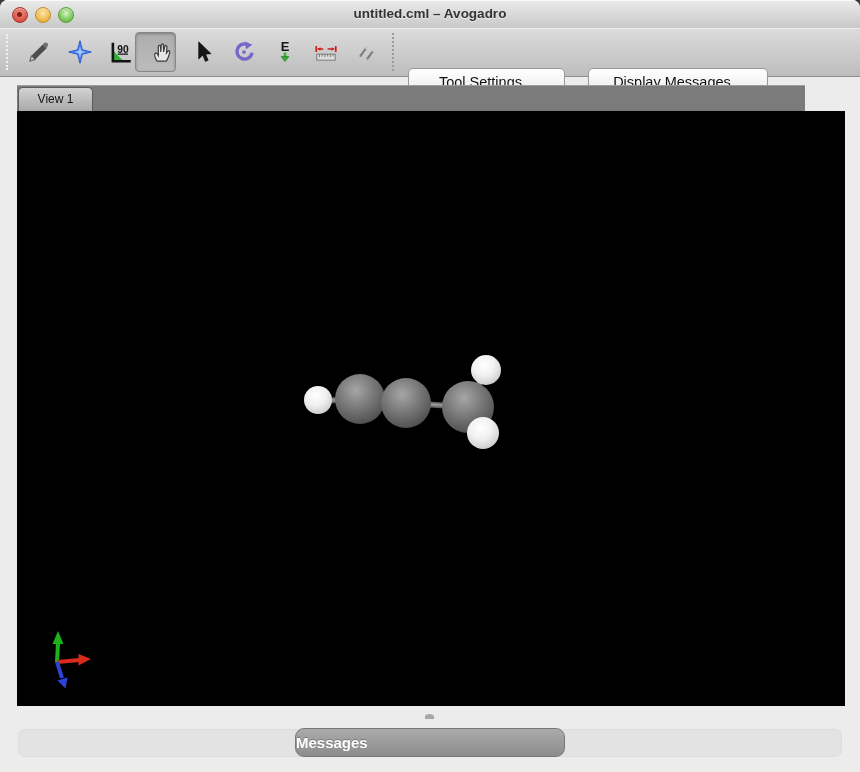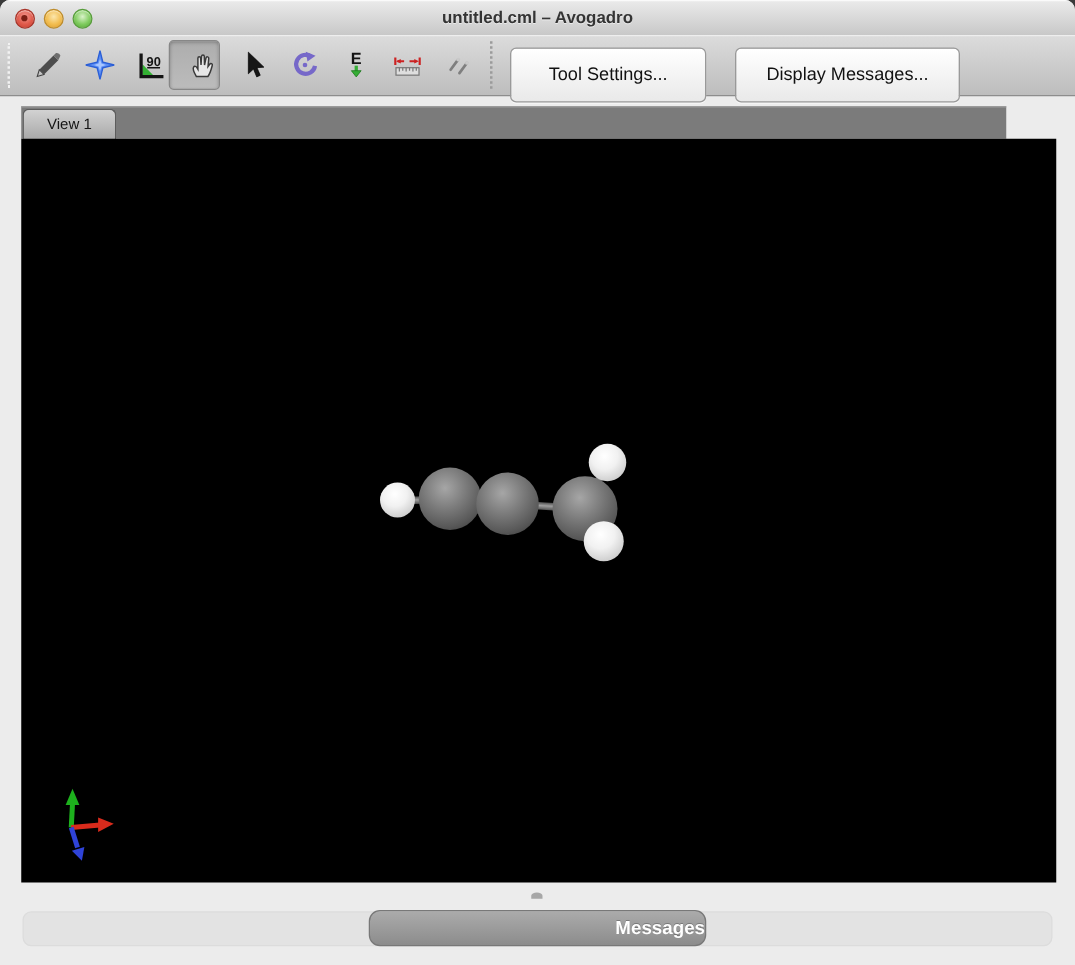--- a/index.html
+++ b/index.html
@@ -33,25 +33,25 @@
     border-bottom:1px solid #8d8d8d;
     box-shadow:inset 0 1px 0 rgba(255,255,255,.5);
   }
   .tb-handle{position:absolute;left:6px;top:6px;height:36px;width:3px;border-left:2px dotted #f2f2f2;}
   .tb-sep{position:absolute;left:392px;top:5px;height:38px;width:0;border-left:2px dotted #9b9b9b;}
   .tools{position:absolute;left:12px;top:4px;display:flex;}
   .tool{width:41px;height:40px;display:flex;align-items:center;justify-content:flex-end;border:1px solid transparent;border-radius:4px;box-sizing:border-box;}
   .tool.active{background:linear-gradient(#adadad,#bcbcbc);border:1px solid #878787;box-shadow:inset 0 1px 3px rgba(0,0,0,.28);}
   .tool svg{display:block;}
   .push-btn{
-    position:absolute;height:44px;border:1px solid #999;border-radius:5px;
+    position:absolute;height:28px;border:1px solid #999;border-radius:5px;
     background:linear-gradient(#ffffff,#e9e9e9);
     font-size:14.5px;color:#111;text-align:center;line-height:26px;
     box-shadow:0 1px 0 rgba(255,255,255,.6);
-    font-family:"Liberation Sans",sans-serif;padding:0;
+    font-family:"Liberation Sans",sans-serif;padding:0;margin-top:30px;
   }
   .btn-tool-settings{left:408px;top:10px;width:157px;}
   .btn-display-settings{left:588px;top:10px;width:180px;}
   
   .tabbar{
     position:absolute;left:17px;top:85px;width:788px;height:26px;
     background:#7b7b7b;border-top:1px solid #9d9d9d;box-sizing:border-box;
   }
   .tab{
     position:absolute;left:1px;top:1px;width:73px;height:24px;
@@ -70,21 +70,21 @@
   
   .dock-strip{
     position:absolute;left:18px;top:729px;width:824px;height:28px;
     background:#e3e3e3;border-radius:7px;border:1px solid #dcdcdc;box-sizing:border-box;
   }
   .dimple{position:absolute;left:425px;top:714px;width:9px;height:5px;border-radius:50% 50% 0 0;background:#a7a7a7;}
   .messages-btn{
     position:absolute;left:295px;top:728px;width:270px;height:29px;
     background:linear-gradient(#ababab,#8c8c8c);
     border:1px solid #787878;border-radius:9px;
-    color:#fff;font-size:15px;font-weight:bold;text-align:right;line-height:27px;
+    color:#fff;font-size:15px;font-weight:bold;text-align:left;line-height:27px;
     text-shadow:0 -1px 0 rgba(0,0,0,.25);
     font-family:"Liberation Sans",sans-serif;padding:0;
   }
 </style>
 </head>
 <body>
 
 <div class="window">
 
   <div class="titlebar">

